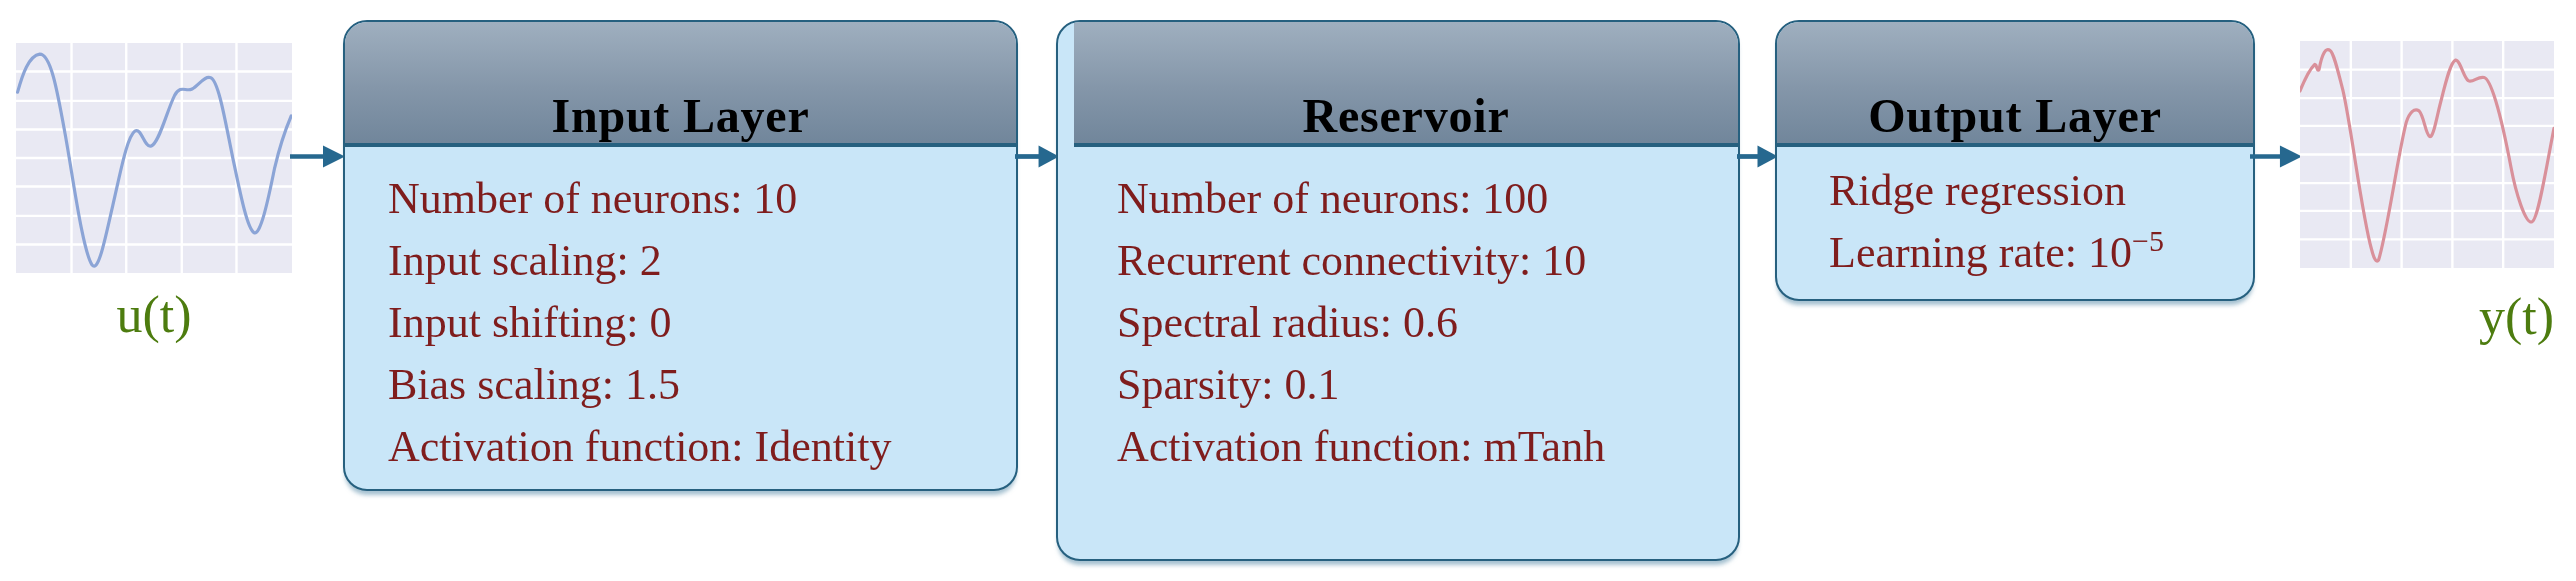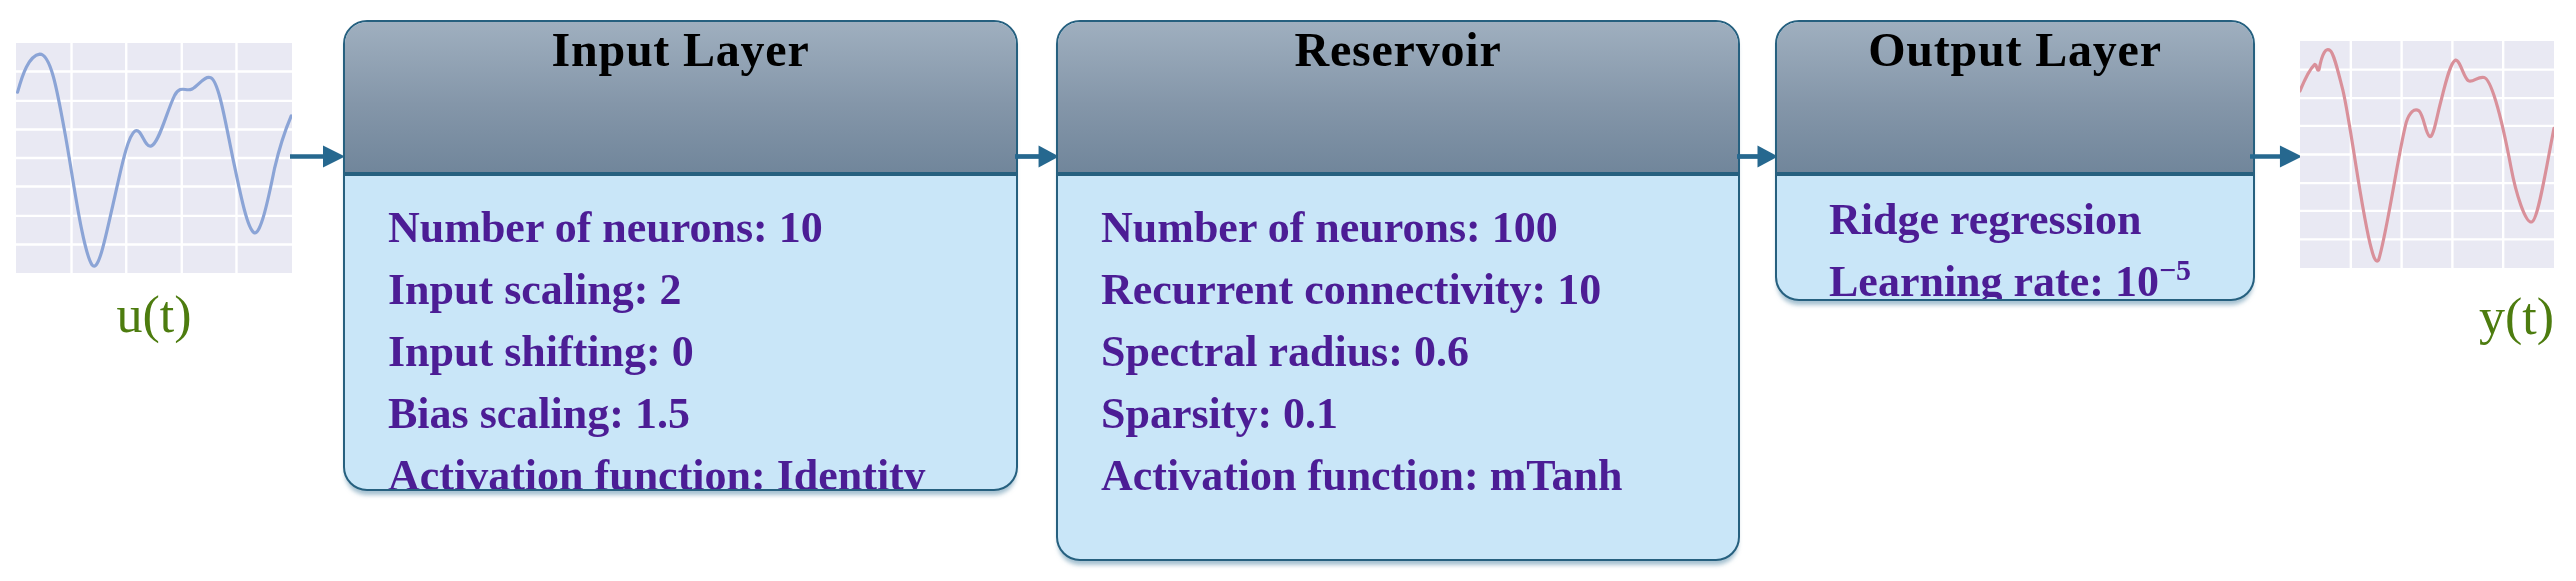--- a/index.html
+++ b/index.html
@@ -21,43 +21,42 @@
     position: absolute;
     border: 2.4px solid #26607f;
     border-radius: 24px;
     background: #c9e6f8;
     overflow: hidden;
     box-sizing: border-box;
     box-shadow: 0 5.5px 4px -2.4px rgba(90, 140, 170, 0.55);
   }
   .box-header {
     width: 100%;
-    height: 154px;
+    height: 125px;
     background: linear-gradient(180deg, #9fafbf 0%, #8496a9 55%, #71869b 100%);
     border-bottom: 4px solid #26607f;
     display: flex;
-    align-items: flex-start;
+    align-items: flex-end;
     justify-content: center;
     box-sizing: border-box;
   }
   .box-title {
     font-weight: bold;
     font-size: 48px;
     color: #000000;
     letter-spacing: 0.8px;
   }
   .box-body {
     padding: 20.6px 24px 0 43px;
   }
   .param-line {
     font-size: 44px;
     line-height: 62px;
-    color: #4c1d95;
+    color: #7f1d1d;
     white-space: nowrap;
-    font-weight: bold;
   }
   .param-line sup {
     font-size: 30px;
     vertical-align: super;
     line-height: 0;
   }
 
   
   .plot { position: absolute; }
   .sig-label {
@@ -123,21 +122,21 @@
       <div class="param-line">Bias scaling: 1.5</div>
       <div class="param-line">Activation function: Identity</div>
     </div>
   </div>
 
   <svg class="arrow" style="left:1015px; top:139px;" width="44" height="35" viewBox="0 0 56 44">
     <line x1="0" y1="22" x2="34" y2="22" stroke="#26688f" stroke-width="6"></line>
     <polygon points="30,8 56,22 30,36" fill="#26688f"></polygon>
   </svg>
 
-  <div class="box" style="left:1056px; top:20px; width:684px; height:541px;">
+  <div class="box" style="left:1056px; top:20px; width:684px; height:541px;padding-left:16px;">
     <div class="box-header">
       <span class="box-title">Reservoir</span>
     </div>
     <div class="box-body">
       <div class="param-line">Number of neurons: 100</div>
       <div class="param-line">Recurrent connectivity: 10</div>
       <div class="param-line">Spectral radius: 0.6</div>
       <div class="param-line">Sparsity: 0.1</div>
       <div class="param-line">Activation function: mTanh</div>
     </div>

